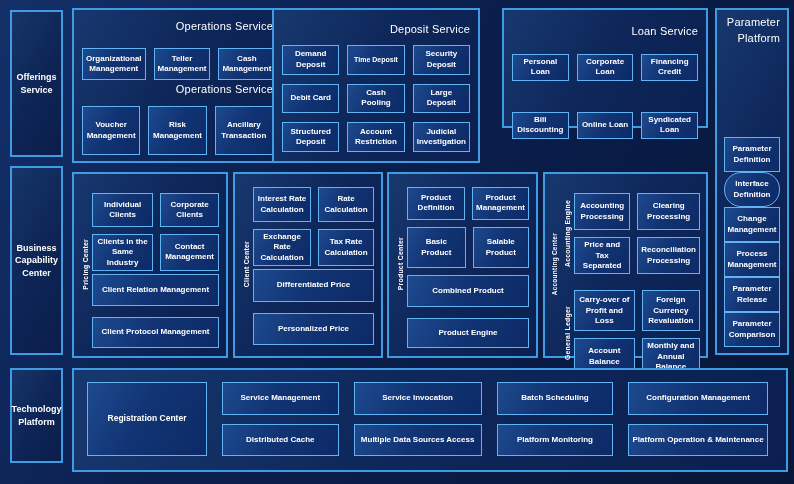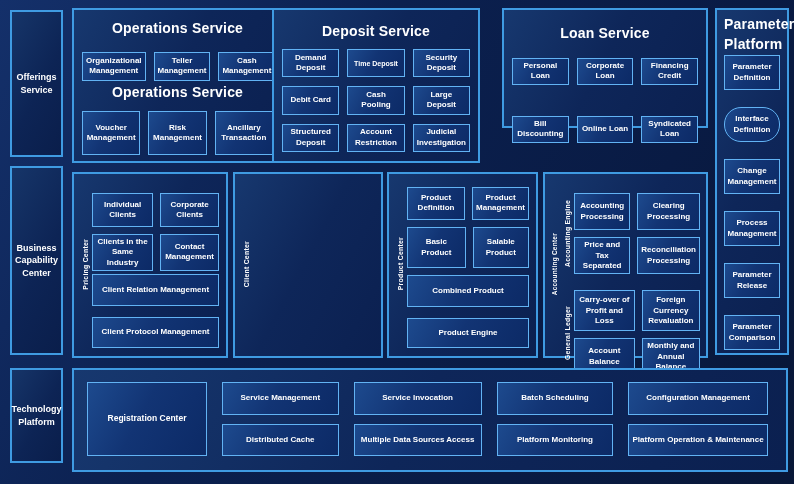--- a/index.html
+++ b/index.html
@@ -20,21 +20,21 @@
     display:flex;align-items:center;justify-content:center;text-align:center;
     font-weight:bold;font-size:9px;line-height:1.35;padding:3px;
   }
   .bx{
     box-sizing:border-box;
     border:1.5px solid #62b3f4;
     background:linear-gradient(118deg,#1d4a8e 0%,#123474 45%,#0c2a66 100%);
     display:flex;align-items:center;justify-content:center;text-align:center;
     font-weight:bold;font-size:8px;line-height:1.3;padding:2px 3px;color:#fff;
   }
-  .ptitle{font-weight:bold;font-size:14px;text-align:center;letter-spacing:.2px;}
+  .ptitle{font-weight:normal;font-size:11px;text-align:right;letter-spacing:.2px;}
   .vwrap{display:flex;align-items:center;justify-content:center;}
   .vtext{
     writing-mode:vertical-rl;transform:rotate(180deg);
     font-weight:bold;font-size:6.8px;text-align:center;letter-spacing:.3px;white-space:nowrap;
   }
   .grid3{display:grid;grid-template-columns:repeat(3,1fr);gap:8px;}
   .grid2{display:grid;grid-template-columns:1.04fr 1fr;gap:7px;}
   .col{display:flex;flex-direction:column;}
 </style>
 </head>
@@ -84,21 +84,21 @@
   <div class="grid3" style="margin-top:31px;height:35px;">
     <div class="bx">Bill Discounting</div>
     <div class="bx">Online Loan</div>
     <div class="bx">Syndicated Loan</div>
   </div>
 </div>
 
 <div class="panel col" style="left:715px;top:8px;width:74px;height:347px;padding:6px 7px;">
   <div class="ptitle">Parameter</div>
   <div class="ptitle" style="margin-top:4px;">Platform</div>
-  <div class="col" style="margin-top:3px;gap:17px;flex:1;">
+  <div class="col" style="margin-top:21px;flex:1;justify-content:flex-end;">
     <div class="bx" style="height:35px;">Parameter Definition</div>
     <div class="bx" style="height:35px;border-radius:17px;">Interface Definition</div>
     <div class="bx" style="height:35px;">Change Management</div>
     <div class="bx" style="height:35px;">Process Management</div>
     <div class="bx" style="height:35px;">Parameter Release</div>
     <div class="bx" style="height:35px;">Parameter Comparison</div>
   </div>
 </div>
 
 <div class="panel" style="left:72px;top:172px;width:156px;height:186px;display:flex;padding:6px 7px 8px 4px;">
@@ -116,20 +116,32 @@
     </div>
     <div class="bx" style="height:33px;">Client Relation Management</div>
     <div class="bx" style="height:32px;margin-top:4px;">Client Protocol Management</div>
   </div>
 </div>
 
 <div class="panel" style="left:233px;top:172px;width:150px;height:186px;display:flex;padding:6px 7px 8px 4px;">
   <div class="vwrap" style="width:14px;">
     <div class="vtext">Client Center</div>
   </div>
+  <div class="col" style="flex:1;gap:7px;">
+    <div class="grid2" style="height:35px;margin-top:7px;">
+      <div class="bx">Interest Rate Calculation</div>
+      <div class="bx">Rate Calculation</div>
+    </div>
+    <div class="grid2" style="height:33px;">
+      <div class="bx">Exchange Rate Calculation</div>
+      <div class="bx">Tax Rate Calculation</div>
+    </div>
+    <div class="bx" style="height:33px;">Differentiated Price</div>
+    <div class="bx" style="height:32px;margin-top:4px;">Personalized Price</div>
+  </div>
 </div>
 
 <div class="panel" style="left:387px;top:172px;width:151px;height:186px;display:flex;padding:6px 7px 8px 4px;">
   <div class="vwrap" style="width:14px;">
     <div class="vtext">Product Center</div>
   </div>
   <div class="col" style="flex:1;gap:7px;">
     <div class="grid2" style="height:35px;margin-top:7px;">
       <div class="bx">Product Definition</div>
       <div class="bx">Product Management</div>

